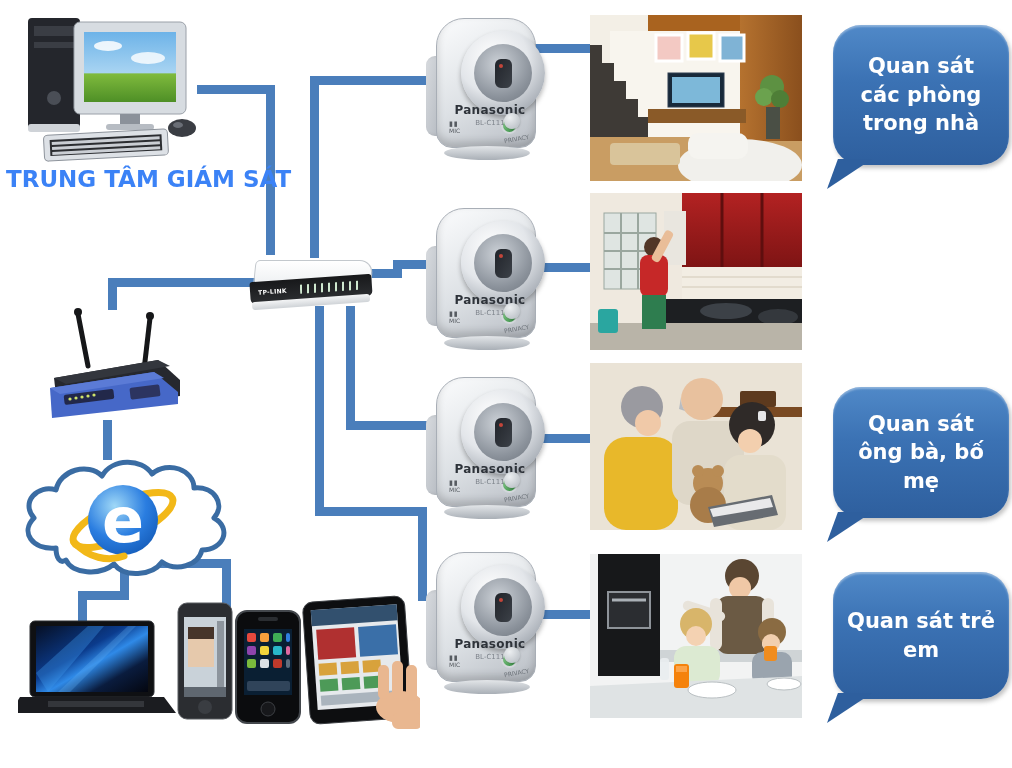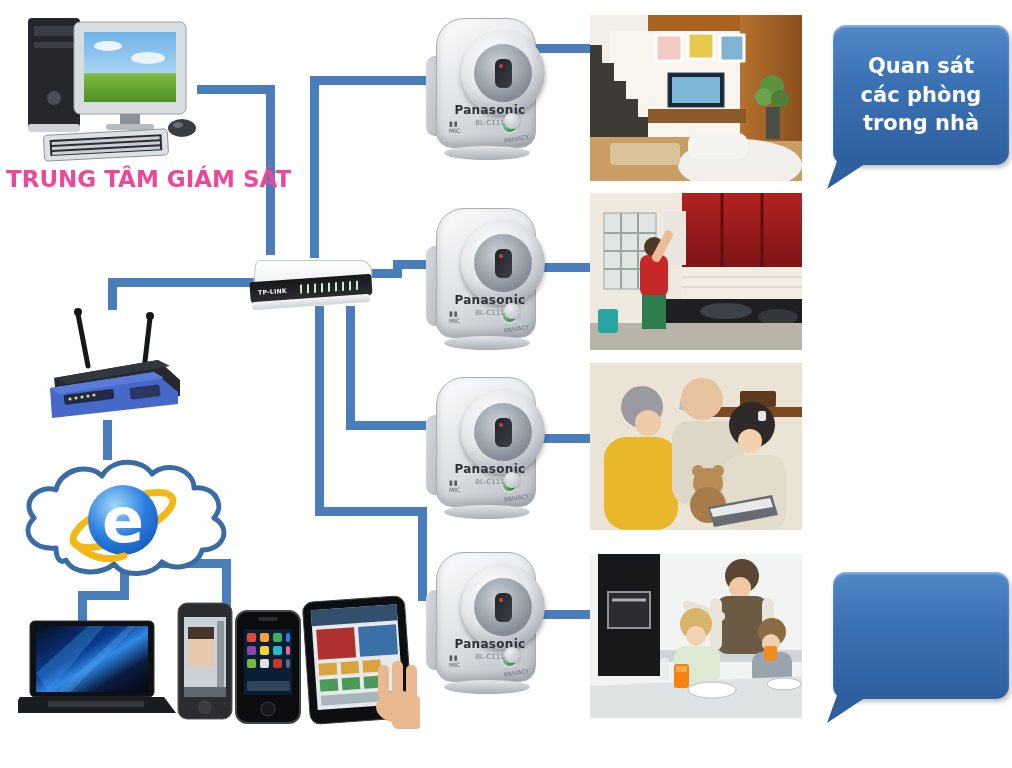--- a/index.html
+++ b/index.html
@@ -4,26 +4,26 @@
 <style>
   html,body{margin:0;padding:0;background:#fff;font-family:"DejaVu Sans","Liberation Sans",sans-serif;}
   .stage{position:relative;width:1012px;height:768px;background:#fff;overflow:hidden;}
 
   
   .ln{position:absolute;background:var(--connector,#4a7ebb);z-index:1;}
 
   .dev{position:absolute;z-index:2;}
 
   
-  .biglabel{position:absolute;z-index:3;font-weight:700;color:#ec4899;letter-spacing:0px;white-space:nowrap;}
+  .biglabel{position:absolute;z-index:3;font-weight:700;color:#3b82f6;letter-spacing:0px;white-space:nowrap;}
   #lbl-center{left:6px;top:166px;font-size:23px;}
   #lbl-remote{left:6px;top:729px;font-size:24px;}
 
   
-  .bubble{position:absolute;left:833px;width:176px;z-index:3;border-radius:13px;
+  .bubble{position:absolute;left:833px;width:176px;z-index:3;border-radius:28px;
     background:linear-gradient(180deg,#5089c8 0%,var(--bubble,#3b72b4) 40%,var(--bubble-dark,#2e5f9e) 100%);
     box-shadow:2px 3px 4px rgba(120,120,120,.45), inset 0 2px 2px rgba(255,255,255,.35);
     display:flex;align-items:center;justify-content:center;text-align:center;
     color:#fff;font-weight:700;font-size:21px;line-height:1.35;padding:8px 12px;box-sizing:border-box;}
   .tail{position:absolute;width:78px;height:30px;background:var(--bubble-dark,#2e5f9e);
     clip-path:polygon(0 100%,14% 0,58% 0);left:-6px;bottom:-24px;}
 
   
   .camera{position:absolute;left:426px;width:112px;height:148px;z-index:2;}
   .cam-fin{position:absolute;left:0;top:40px;width:26px;height:80px;border-radius:9px;
@@ -474,17 +474,22 @@
       <rect x="84" y="110" width="15" height="24" rx="3" fill="#f5820b"></rect>
       <rect x="86" y="112" width="11" height="6" fill="#fca448"></rect>
       <rect x="70" y="104" width="9" height="22" rx="3" fill="#e9edf0" opacity=".9"></rect>
     </svg>
   </div>
 
   <div class="bubble" style="top:25px;height:140px">
     <span>Quan sát các phòng trong nhà</span>
     <div class="tail"></div>
   </div>
+  <div class="bubble" style="top:387px;height:131px">
+    <span>Quan sát ông bà, bố mẹ</span>
+    <div class="tail"></div>
+  </div>
   <div class="bubble" style="top:572px;height:127px">
+    <span>Quan sát trẻ em</span>
     <div class="tail"></div>
   </div>
 
 </div>
 
 </body></html>

